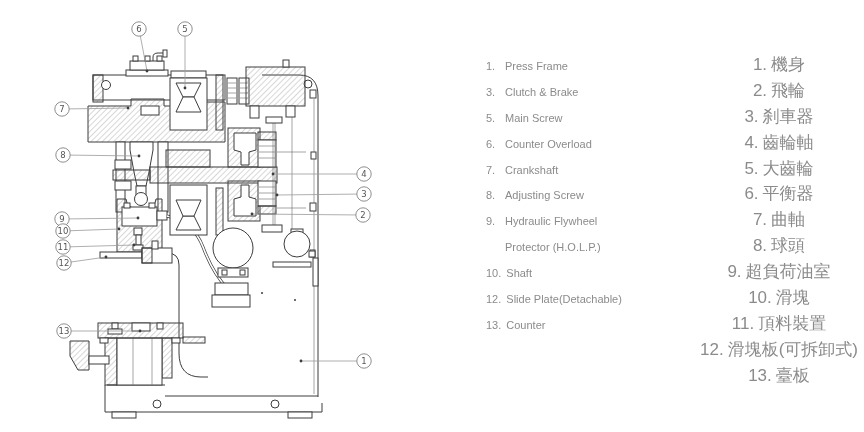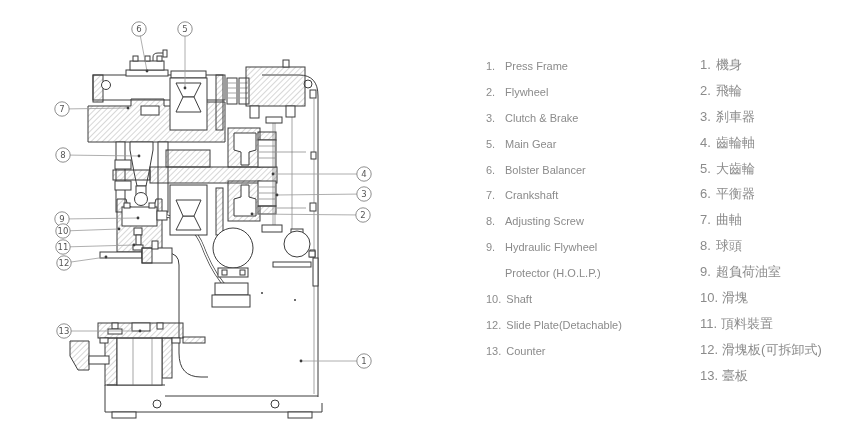--- a/index.html
+++ b/index.html
@@ -11,21 +11,21 @@
   .thin{stroke:#6a6a6a;stroke-width:0.6;fill:none;}
   .wf{fill:#ffffff;stroke:#3c3c3c;stroke-width:1;}
   .hf{fill:url(#hatch);stroke:#3c3c3c;stroke-width:1;}
   .leader{stroke:#9b9b9b;stroke-width:0.8;}
   .ldot{fill:#3c3c3c;}
   .cball{fill:#ffffff;stroke:#8f8f8f;stroke-width:1;}
   .cnum{font:8.5px "DejaVu Sans",sans-serif;fill:#555;text-anchor:middle;}
   
   .legend{position:absolute;color:#8b8b8b;}
   .legend-en{left:486px;top:54px;font-size:11px;}
-  .legend-zh{left:700px;top:52px;font-size:13px;}
+  .legend-zh{left:700px;top:52px;font-size:17px;text-align:center;}
   .lrow{height:25.9px;line-height:25.9px;white-space:nowrap;}
   .num{display:inline-block;min-width:14px;margin-right:5px;}
   .legend-zh .num{min-width:12px;margin-right:4px;}
 </style>
 </head>
 <body>
 
 <div class="page">
 
   <svg class="diagram" viewBox="0 0 430 432">
@@ -275,24 +275,23 @@
           <line x1="364" y1="361" x2="301" y2="361" class="leader"></line>
           <circle cx="301" cy="361" r="1.4" class="ldot"></circle>
           <circle cx="364" cy="361" r="7.2" class="cball"></circle>
           <text x="364" y="364" class="cnum">1</text>
         </g>
       </g>
   </svg>
 
   <div class="legend legend-en">
       <div class="lrow"><span class="num">1.</span><span class="lab">Press Frame</span></div>
-      <div class="lrow"><span class="num">2.</span><span class="lab">Flywheel</span></div>
       <div class="lrow"><span class="num">3.</span><span class="lab">Clutch &amp; Brake</span></div>
-      <div class="lrow"><span class="num">5.</span><span class="lab">Main Gear</span></div>
-      <div class="lrow"><span class="num">6.</span><span class="lab">Bolster Balancer</span></div>
+      <div class="lrow"><span class="num">5.</span><span class="lab">Main Screw</span></div>
+      <div class="lrow"><span class="num">6.</span><span class="lab">Counter Overload</span></div>
       <div class="lrow"><span class="num">7.</span><span class="lab">Crankshaft</span></div>
       <div class="lrow"><span class="num">8.</span><span class="lab">Adjusting Screw</span></div>
       <div class="lrow"><span class="num">9.</span><span class="lab">Hydraulic Flywheel</span></div>
       <div class="lrow"><span class="num"></span><span class="lab">Protector (H.O.L.P.)</span></div>
       <div class="lrow"><span class="num">10.</span><span class="lab">Shaft</span></div>
       <div class="lrow"><span class="num">12.</span><span class="lab">Slide Plate(Detachable)</span></div>
       <div class="lrow"><span class="num">13.</span><span class="lab">Counter</span></div>
     </div>
   <div class="legend legend-zh">
       <div class="lrow"><span class="num">1.</span><span class="lab">機身</span></div>

